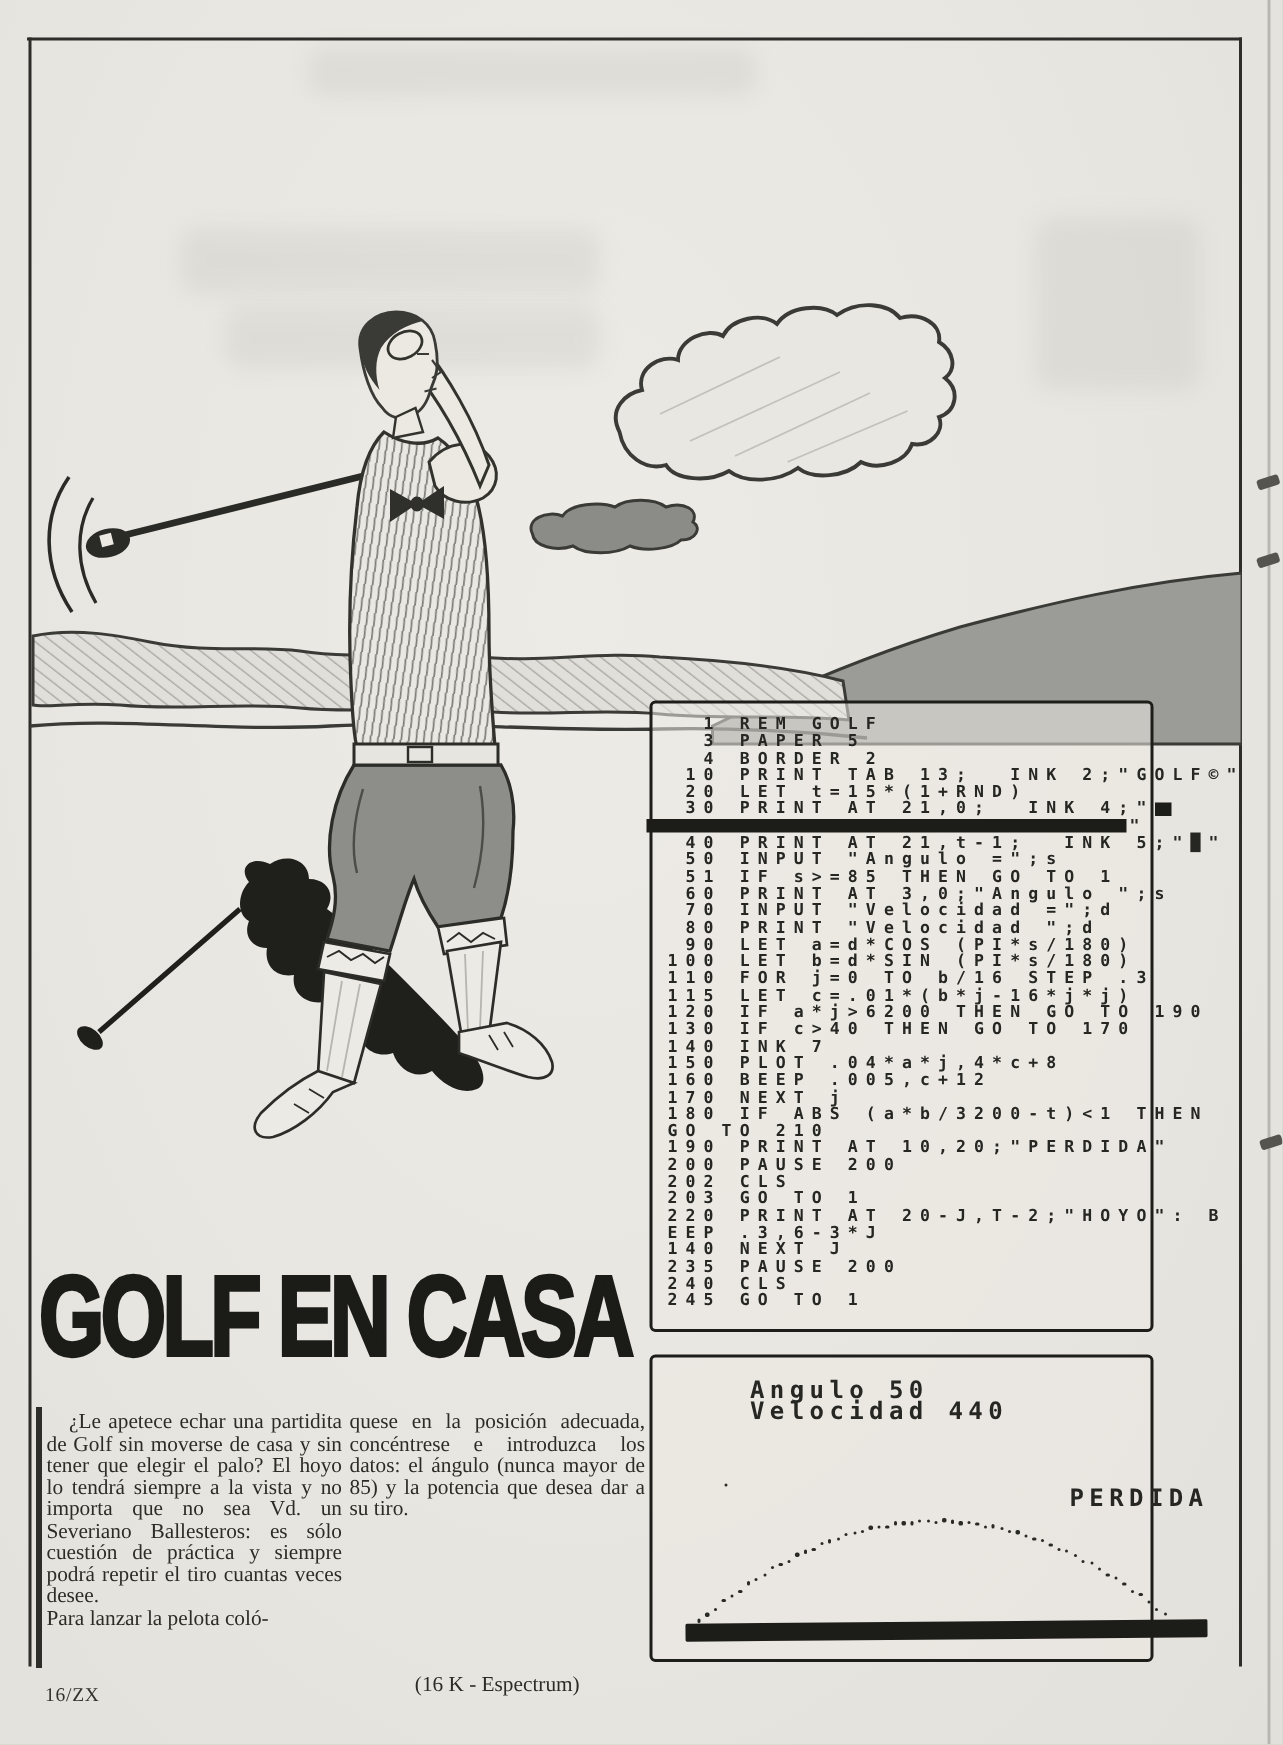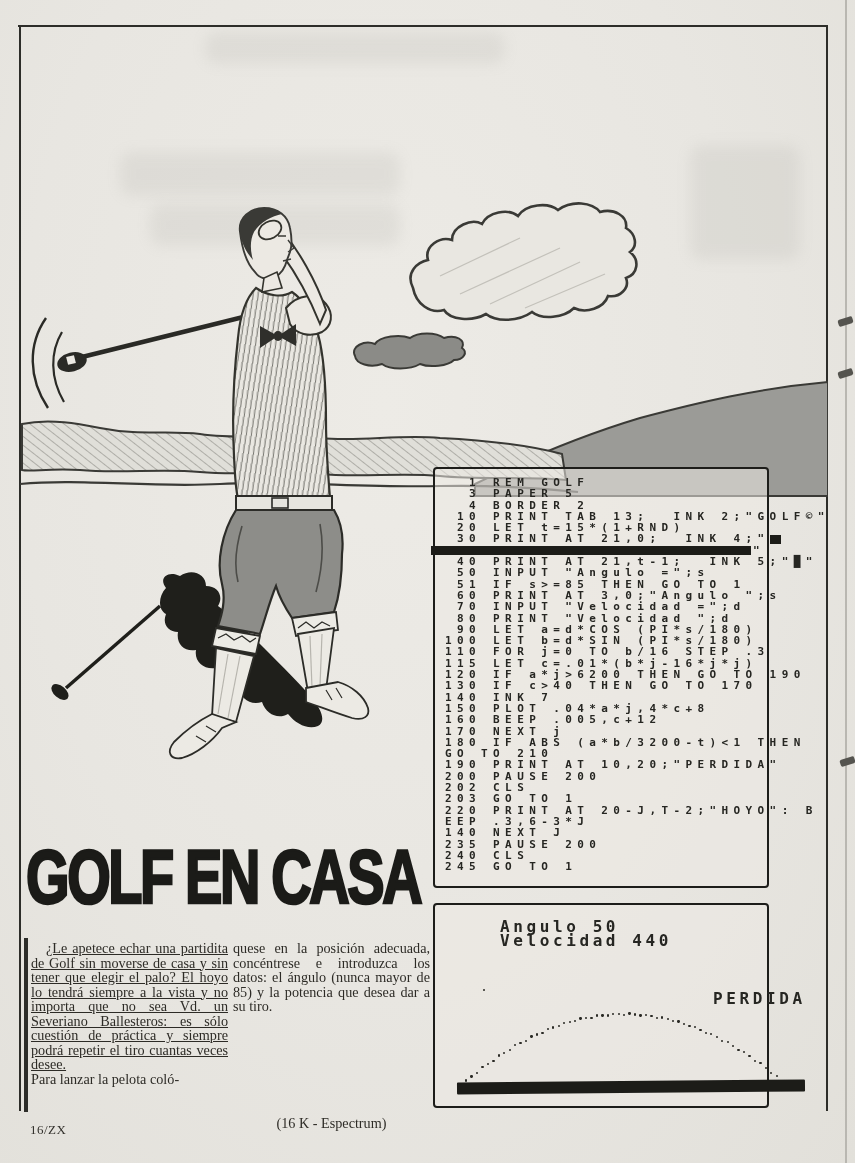--- a/index.html
+++ b/index.html
@@ -25,21 +25,21 @@
     font-family:"Liberation Sans",sans-serif;font-weight:bold;font-size:70px;
     letter-spacing:-3px;color:#1b1b18;-webkit-text-stroke:2.5px #1b1b18;
     transform:scale(0.8,1.08);transform-origin:left top;white-space:nowrap;}
 
   
   .col{position:absolute;top:941px;width:197px;font-size:14.2px;line-height:14.5px;
     text-align:justify;color:#2d2b26;}
   #col-left{left:31px;}
   #col-right{left:233px;}
   .col p{margin:0;}
-  .col p.indent{text-indent:15px;text-decoration:underline;}
+  .col p.indent{text-indent:15px;}
   .col p.gap{margin-top:14px;}
   #credit{position:absolute;left:233px;top:1115px;width:197px;text-align:center;
     font-size:14.2px;color:#2d2b26;}
   #folio{left:30px;top:1122px;font-size:13px;letter-spacing:.5px;color:#33312c;}
 
   
   .panel{position:absolute;left:433px;width:336px;border:2.4px solid #1d1d1a;
     border-radius:4px;background:rgba(236,234,228,0.55);}
   #code-box{top:467px;height:421px;padding:8px 2px 0 10px;box-sizing:border-box;}
   #screen-box{top:903px;height:205px;box-sizing:border-box;overflow:visible;}

